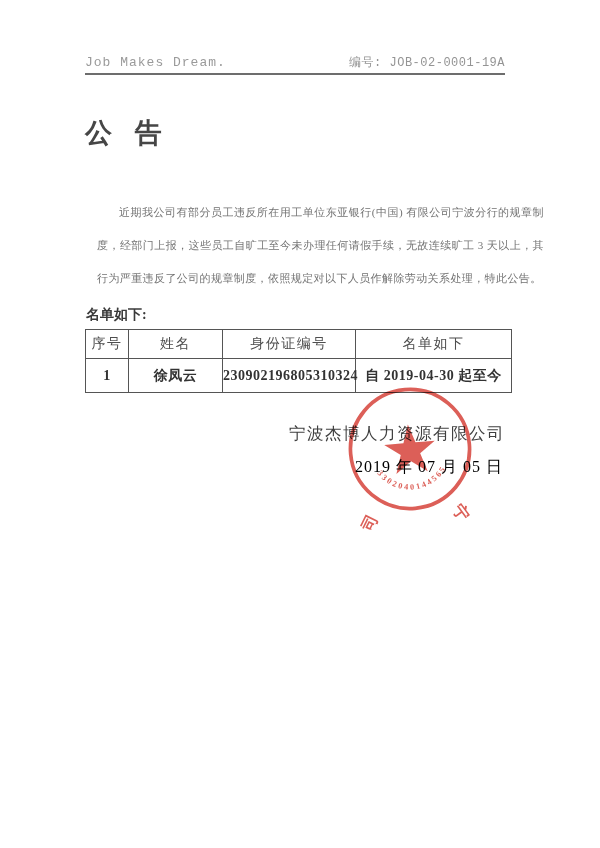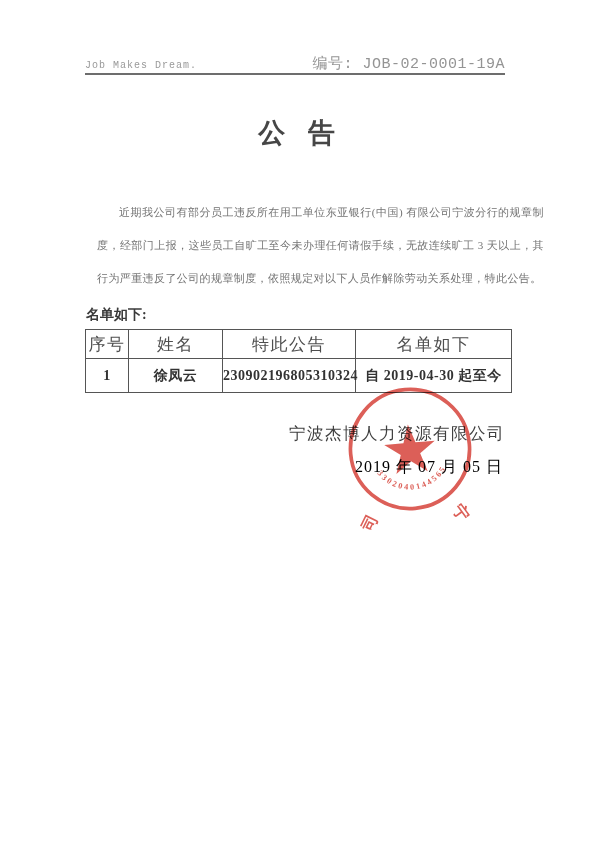--- a/index.html
+++ b/index.html
@@ -16,35 +16,35 @@
   .doc-header {
     position: absolute;
     left: 85px; top: 54px;
     width: 420px;
     display: flex;
     justify-content: space-between;
     align-items: baseline;
     font-family: "Liberation Mono", "DejaVu Sans Mono", monospace;
     color: #9a9a9a;
   }
-  .doc-header .brand { font-size: 10px; letter-spacing: 1px; }
-  .doc-header .code  { font-size: 15px; letter-spacing: 0.5px; color: #949494; }
+  .doc-header .brand { font-size: 13px; letter-spacing: 1px; }
+  .doc-header .code  { font-size: 12px; letter-spacing: 0.5px; color: #949494; }
   .header-rule {
     position: absolute;
     left: 85px; top: 73px;
     width: 420px; height: 2px;
     background: #6d6d6d;
   }
   
   .doc-title {
     position: absolute;
     left: 85px; top: 115px;
     width: 425px;
     margin: 0;
-    text-align: center;
+    text-align: left;
     font-size: 27px;
     font-weight: bold;
     letter-spacing: 2px;
     word-spacing: 12px;
     color: #464646;
   }
   
   .doc-body {
     position: absolute;
     left: 85px; top: 184px;
@@ -76,21 +76,21 @@
     table-layout: fixed;
   }
   .roster-table th, .roster-table td {
     border: 1.2px solid #555555;
     text-align: center;
     vertical-align: middle;
     padding: 0;
   }
   .roster-table th {
     height: 28px;
-    font-size: 17px;
+    font-size: 14px;
     font-weight: normal;
     letter-spacing: 1.5px;
     color: #4e4e4e;
   }
   .roster-table td {
     height: 33px;
     font-size: 14px;
     font-weight: 600;
     letter-spacing: 0.5px;
     color: #333333;
@@ -147,21 +147,21 @@
     <colgroup>
       <col style="width:43px">
         <col style="width:94px">
         <col style="width:133px">
         <col style="width:156px">
     </colgroup>
     <thead>
       <tr>
         <th>序号</th>
         <th>姓名</th>
-        <th>特此公告</th>
+        <th>身份证编号</th>
         <th>名单如下</th>
       </tr>
     </thead>
     <tbody>
       <tr>
         <td>1</td>
         <td>徐凤云</td>
         <td>230902196805310324</td>
         <td>自 2019-04-30 起至今</td>
       </tr>

